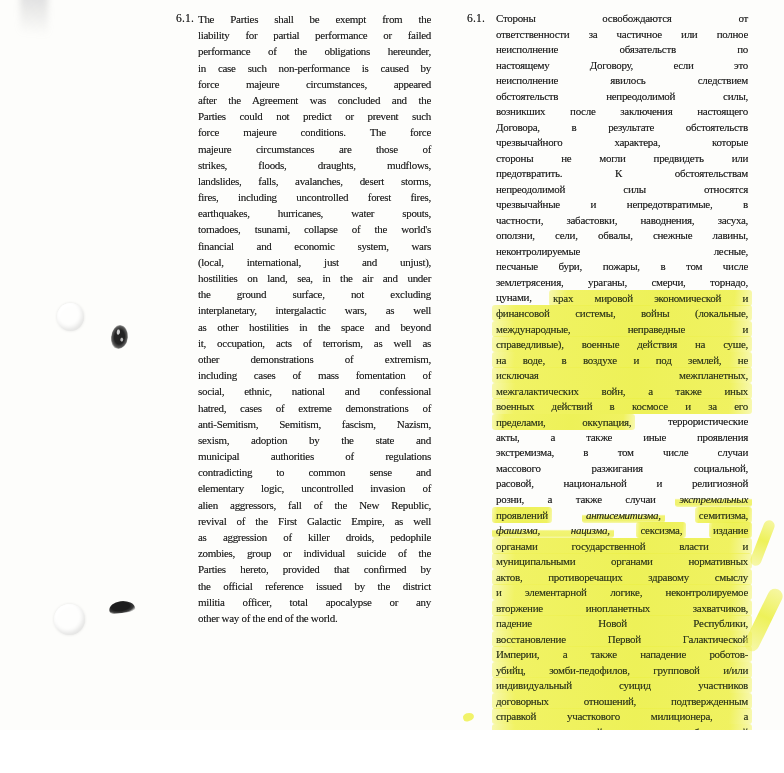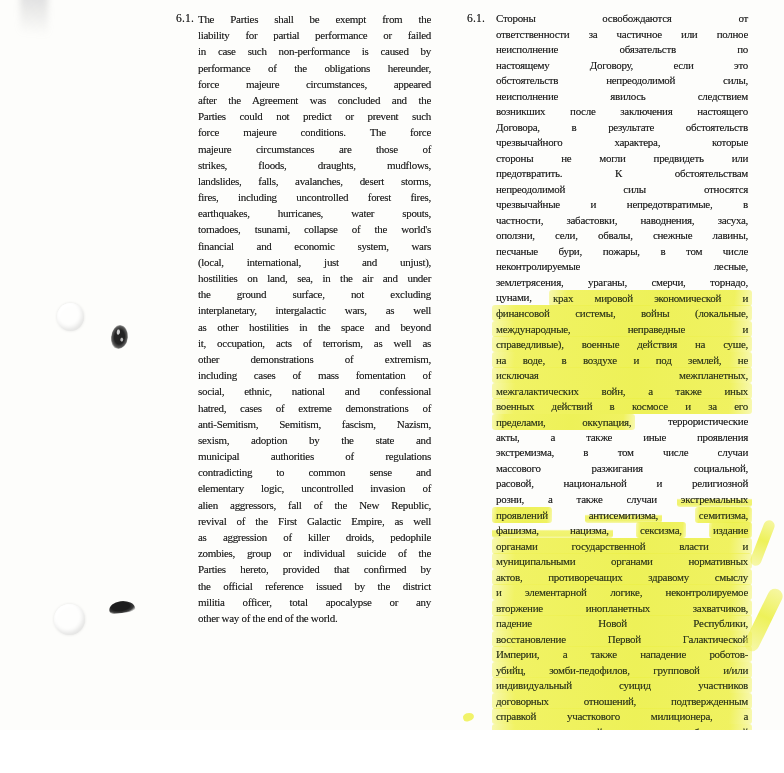--- a/index.html
+++ b/index.html
@@ -50,20 +50,21 @@
     border-radius: 3px;
     text-shadow: 0 0 0.6px rgba(40,48,20,0.55);
   }
   .hl-partial {
     background: linear-gradient(180deg,
       rgba(0,0,0,0) 46%,
       rgba(240,242,90,0.85) 56%,
       rgba(236,240,76,0.8) 85%,
       rgba(240,242,90,0.5));
     color: #2b2e1d;
+    font-style: italic;
   }
   
   .hole {
     position: absolute; border-radius: 50%; background: #fefefd;
     box-shadow: 0 0 3px rgba(0,0,0,0.10),
                 inset -2px -3px 4px rgba(0,0,0,0.10),
                 inset 2px 3px 4px rgba(255,255,255,1);
   }
   .hole-1 { left: 57px; top: 303px; width: 27px; height: 28px; }
   .hole-2 { left: 54px; top: 604px; width: 31px; height: 31px; }
@@ -103,22 +104,22 @@
 <body>
 
 <div class="page" style="background: rgb(253, 253, 251); color: rgb(31, 31, 31);">
   <div class="corner-shade"></div>
 
   <div class="column col-en">
     <span class="clause-num">6.1.</span>
     <div id="en-lines">
         <div class="line"><span>The Parties shall be exempt from the</span></div>
         <div class="line"><span>liability for partial performance or failed</span></div>
+        <div class="line"><span>performance of the obligations hereunder,</span></div>
         <div class="line"><span>in case such non-performance is caused by</span></div>
-        <div class="line"><span>performance of the obligations hereunder,</span></div>
         <div class="line"><span>force majeure circumstances, appeared</span></div>
         <div class="line"><span>after the Agreement was concluded and the</span></div>
         <div class="line"><span>Parties could not predict or prevent such</span></div>
         <div class="line"><span>force majeure conditions. The force</span></div>
         <div class="line"><span>majeure circumstances are those of</span></div>
         <div class="line"><span>strikes, floods, draughts, mudflows,</span></div>
         <div class="line"><span>landslides, falls, avalanches, desert storms,</span></div>
         <div class="line"><span>fires, including uncontrolled forest fires,</span></div>
         <div class="line"><span>earthquakes, hurricanes, water spouts,</span></div>
         <div class="line"><span>tornadoes, tsunami, collapse of the world's</span></div>
@@ -149,33 +150,33 @@
       </div>
   </div>
 
   <div class="column col-ru">
     <span class="clause-num">6.1.</span>
     <div id="ru-lines">
         <div class="line"><span>Стороны освобождаются от</span></div>
         <div class="line"><span>ответственности за частичное или полное</span></div>
         <div class="line"><span>неисполнение обязательств по</span></div>
         <div class="line"><span>настоящему Договору, если это</span></div>
+        <div class="line"><span>неисполнение явилось следствием</span></div>
         <div class="line"><span>обстоятельств непреодолимой силы,</span></div>
-        <div class="line"><span>неисполнение явилось следствием</span></div>
         <div class="line"><span>возникших после заключения настоящего</span></div>
         <div class="line"><span>Договора, в результате обстоятельств</span></div>
         <div class="line"><span>чрезвычайного характера, которые</span></div>
         <div class="line"><span>стороны не могли предвидеть или</span></div>
         <div class="line"><span>предотвратить. К обстоятельствам</span></div>
         <div class="line"><span>непреодолимой силы относятся</span></div>
         <div class="line"><span>чрезвычайные и непредотвратимые, в</span></div>
         <div class="line"><span>частности, забастовки, наводнения, засуха,</span></div>
         <div class="line"><span>оползни, сели, обвалы, снежные лавины,</span></div>
+        <div class="line"><span>неконтролируемые лесные,</span></div>
         <div class="line"><span>песчаные бури, пожары, в том числе</span></div>
-        <div class="line"><span>неконтролируемые лесные,</span></div>
         <div class="line"><span>землетрясения, ураганы, смерчи, торнадо,</span></div>
         <div class="line"><span>цунами,</span> <span class="hl">крах мировой экономической и</span></div>
         <div class="line"><span class="hl">финансовой системы, войны (локальные,</span></div>
         <div class="line"><span class="hl">международные, неправедные и</span></div>
         <div class="line"><span class="hl">справедливые), военные действия на суше,</span></div>
         <div class="line"><span class="hl">на воде, в воздухе и под землей, не</span></div>
         <div class="line"><span class="hl">исключая межпланетных,</span></div>
         <div class="line"><span class="hl">межгалактических войн, а также иных</span></div>
         <div class="line"><span class="hl">военных действий в космосе и за его</span></div>
         <div class="line"><span class="hl">пределами, оккупация,</span> <span>террористические</span></div>

